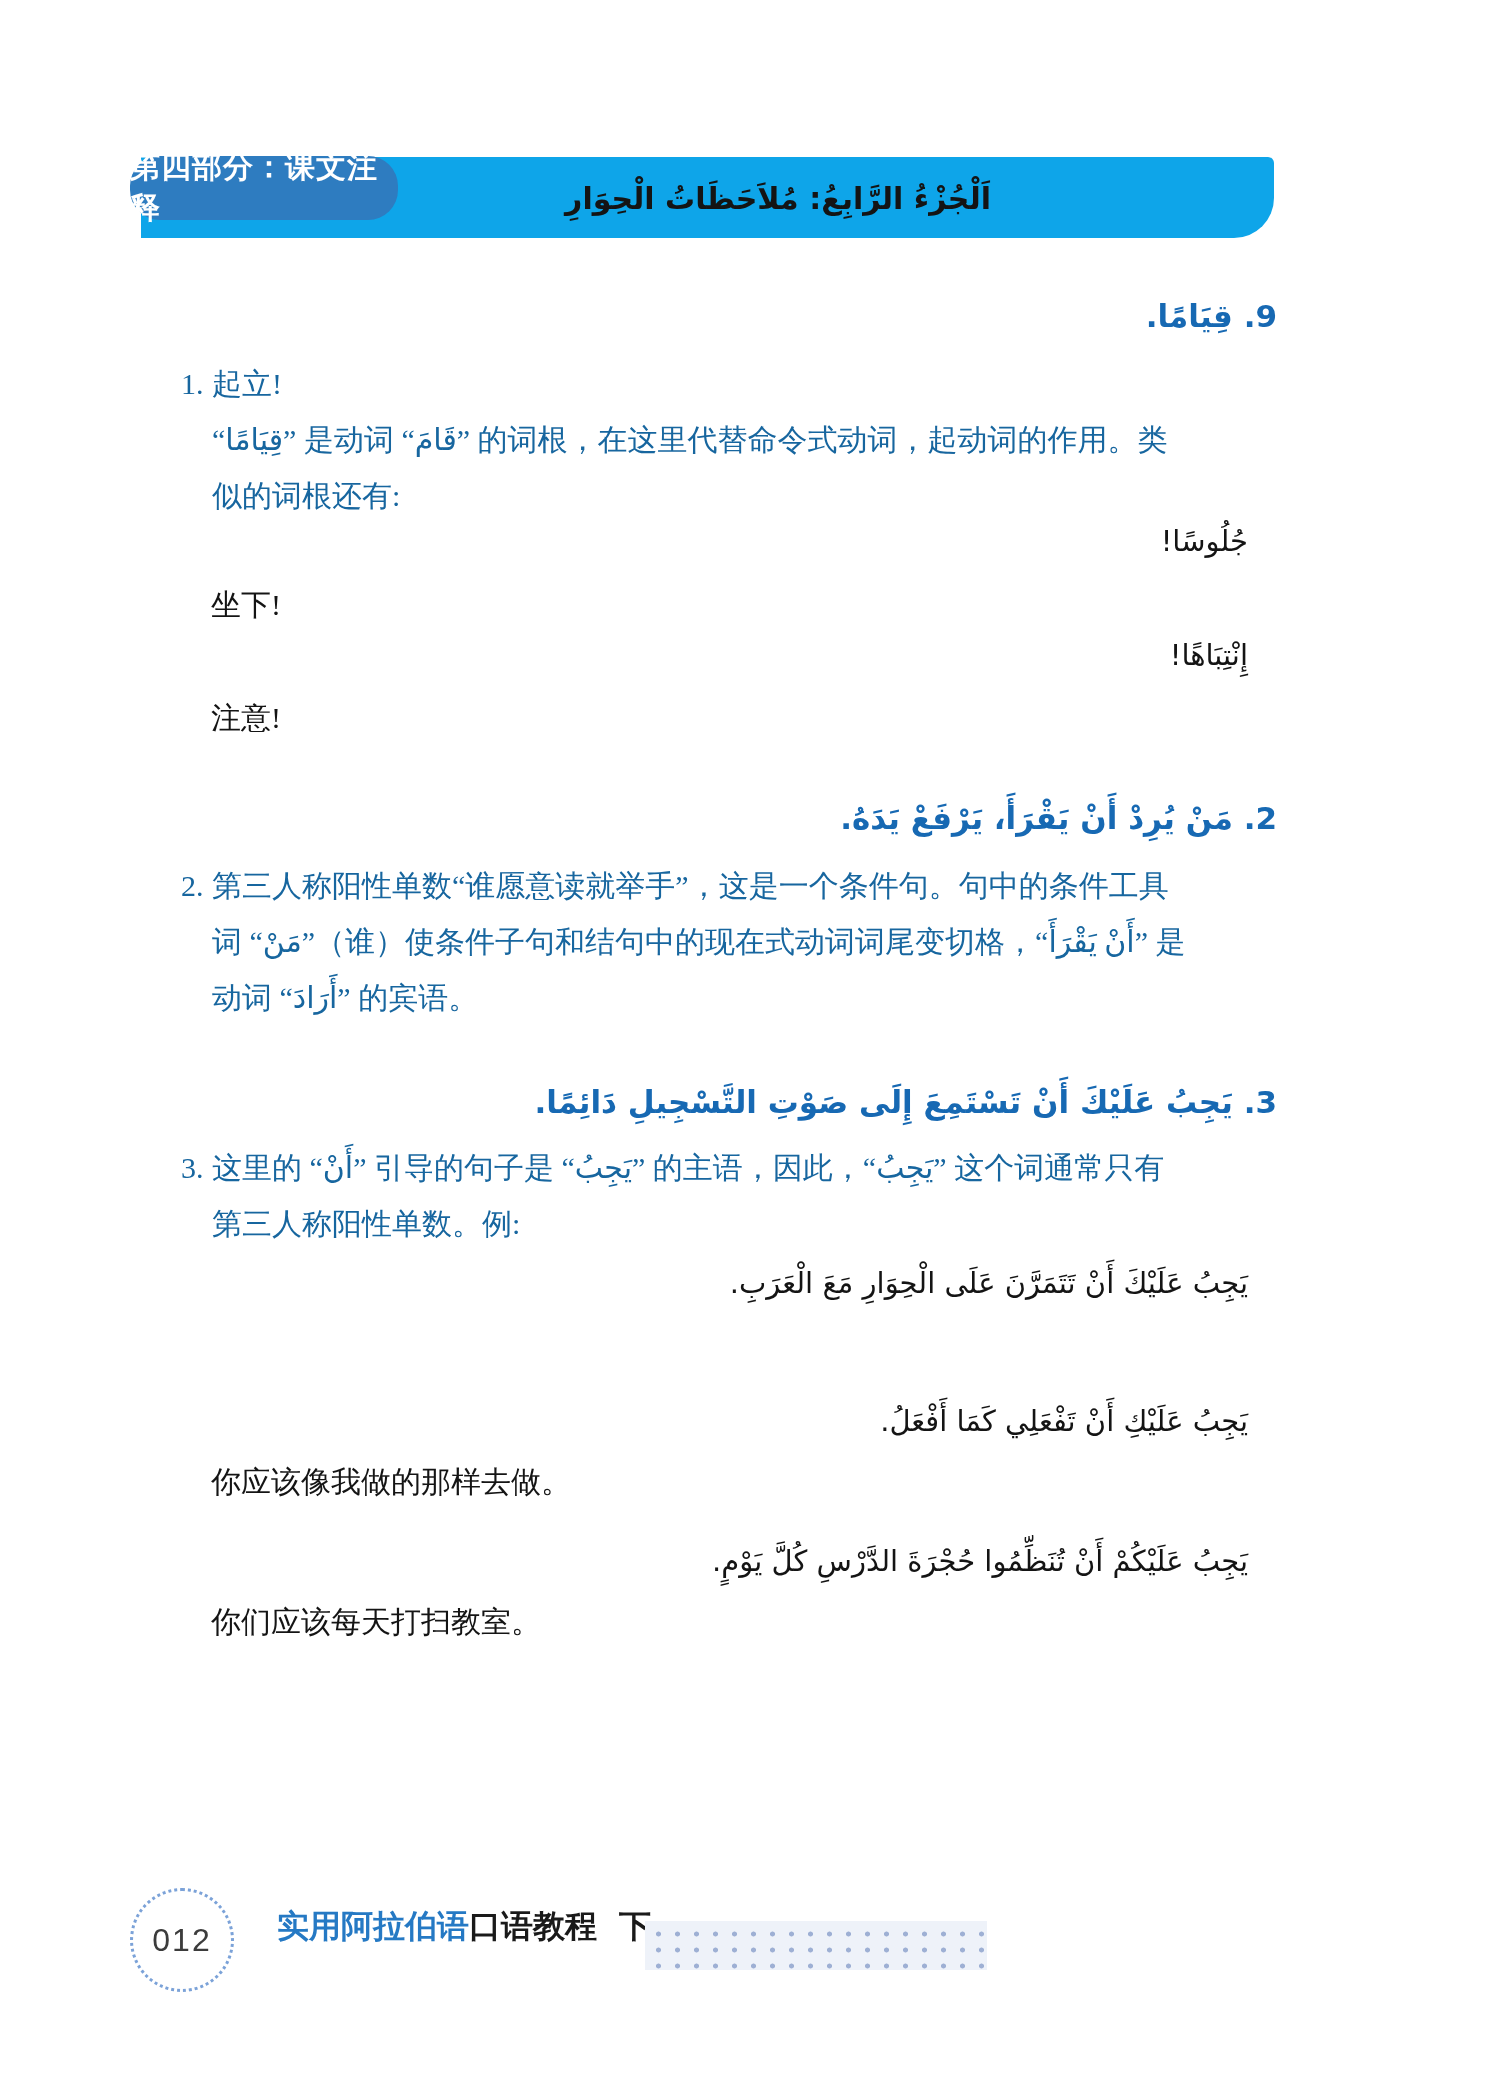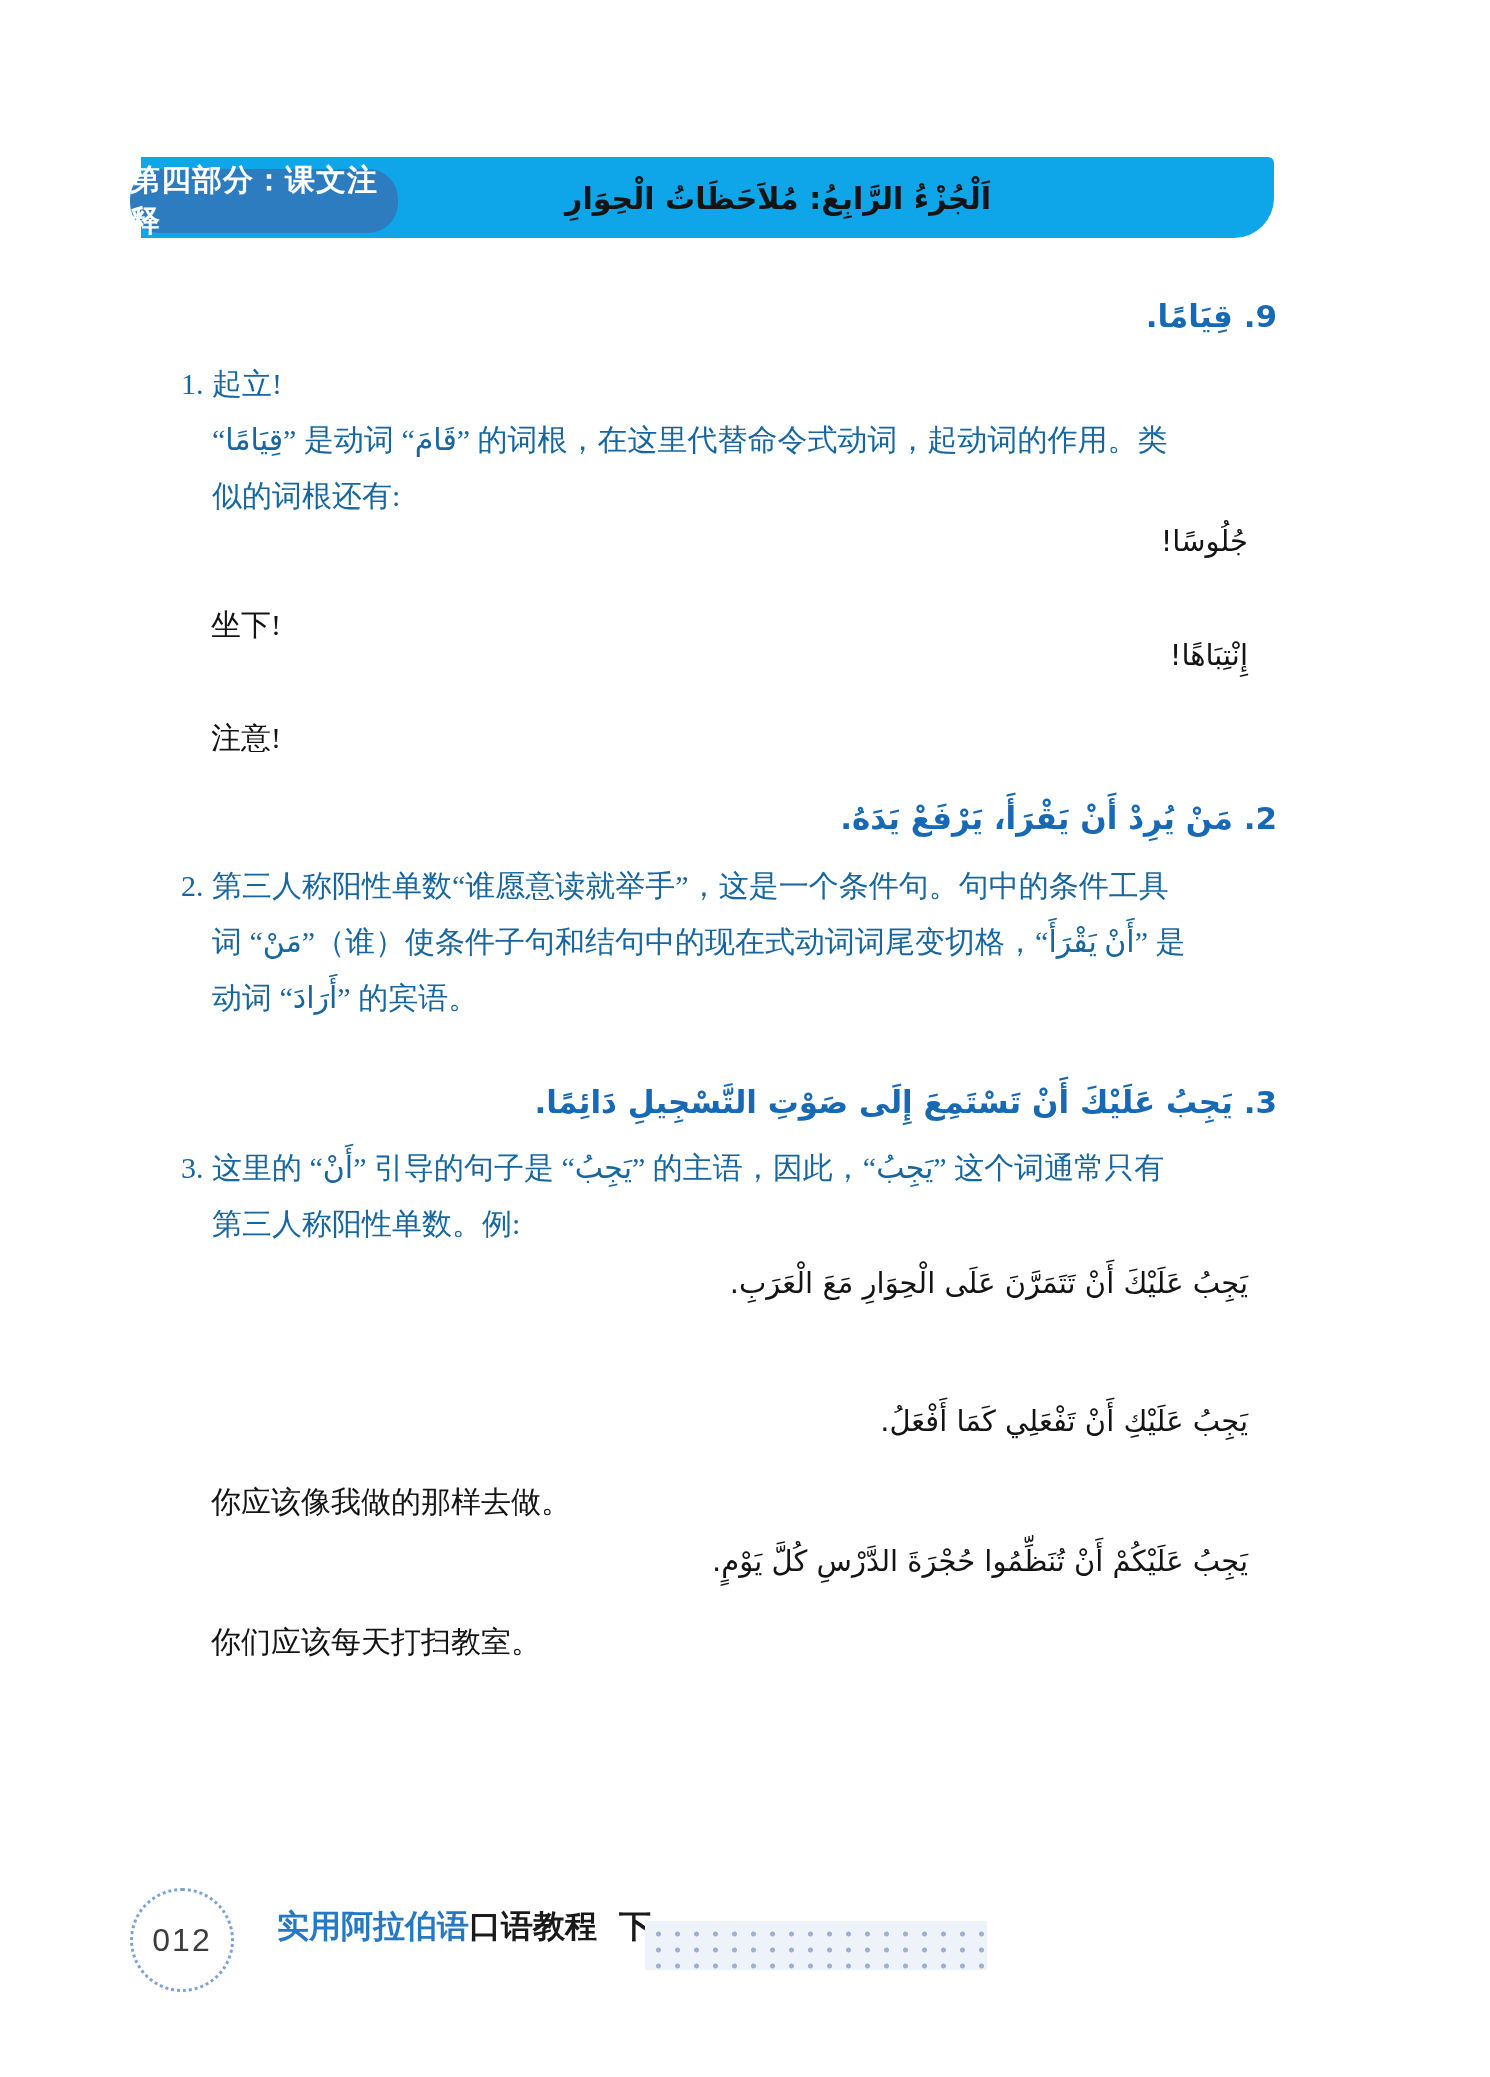--- a/index.html
+++ b/index.html
@@ -25,21 +25,21 @@
     right: 283px; top: 50%;
     transform: translateY(-50%);
     font-family: "DejaVu Sans", sans-serif;
     font-weight: bold;
     font-size: 30px;
     color: #141414;
     white-space: nowrap;
   }
   .hdr-banner {
     position: absolute;
-    left: 130px; top: 169px;
+    left: 130px; top: 156px;
     width: 268px; height: 64px;
     background: #2e7cc0;
     border-radius: 30px;
     display: flex; align-items: center; justify-content: center;
     color: #ffffff;
     font-family: "Liberation Sans", "DejaVu Sans", sans-serif;
     font-weight: bold;
     font-size: 30px;
     letter-spacing: 1px;
   }
@@ -86,21 +86,20 @@
     line-height: 46px;
     white-space: nowrap;
   }
   .ex-zh {
     position: absolute;
     left: 211px;
     font-size: 30px;
     color: #141414;
     line-height: 40px;
     white-space: nowrap;
-    margin-top: 20px;
   }
 
   
   .ftr-circle {
     position: absolute;
     left: 130px; top: 1888px;
     width: 104px; height: 104px;
     border: 3px dotted #7ba2d8;
     border-radius: 50%;
     box-sizing: border-box;

